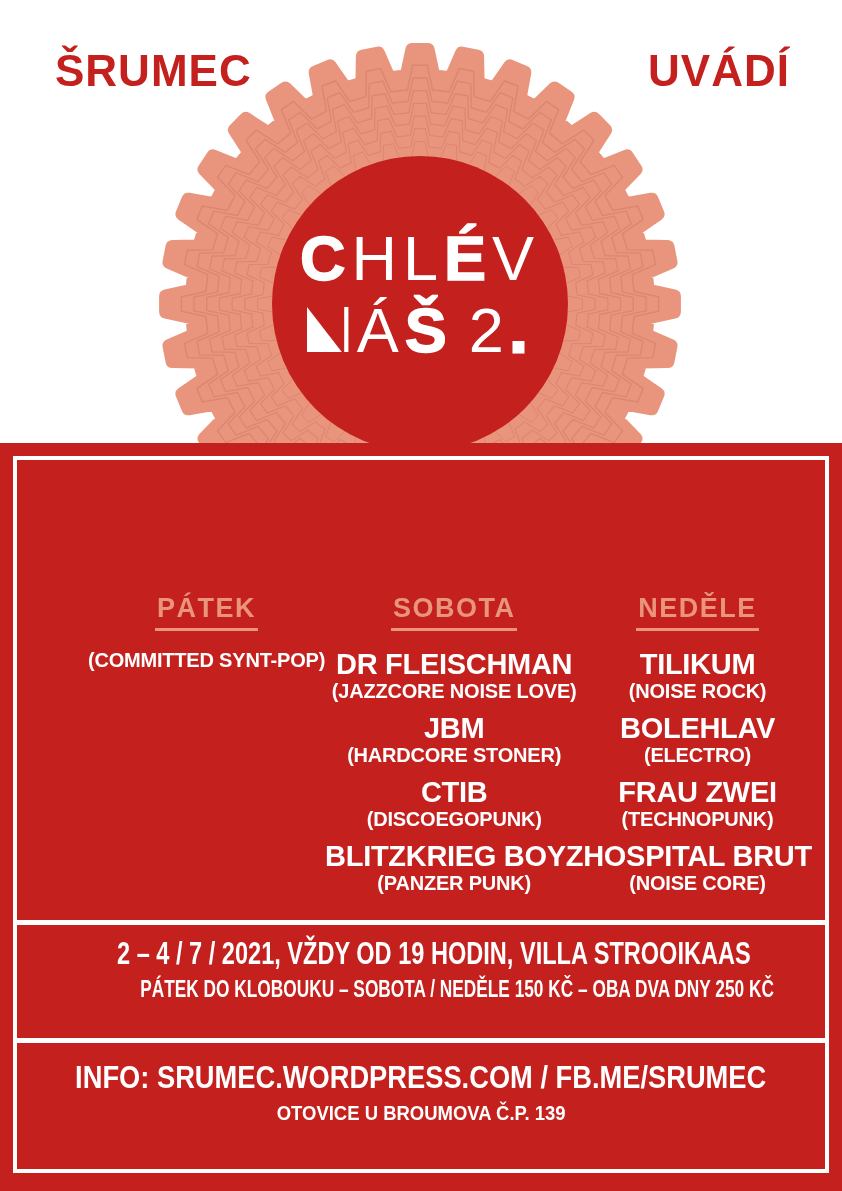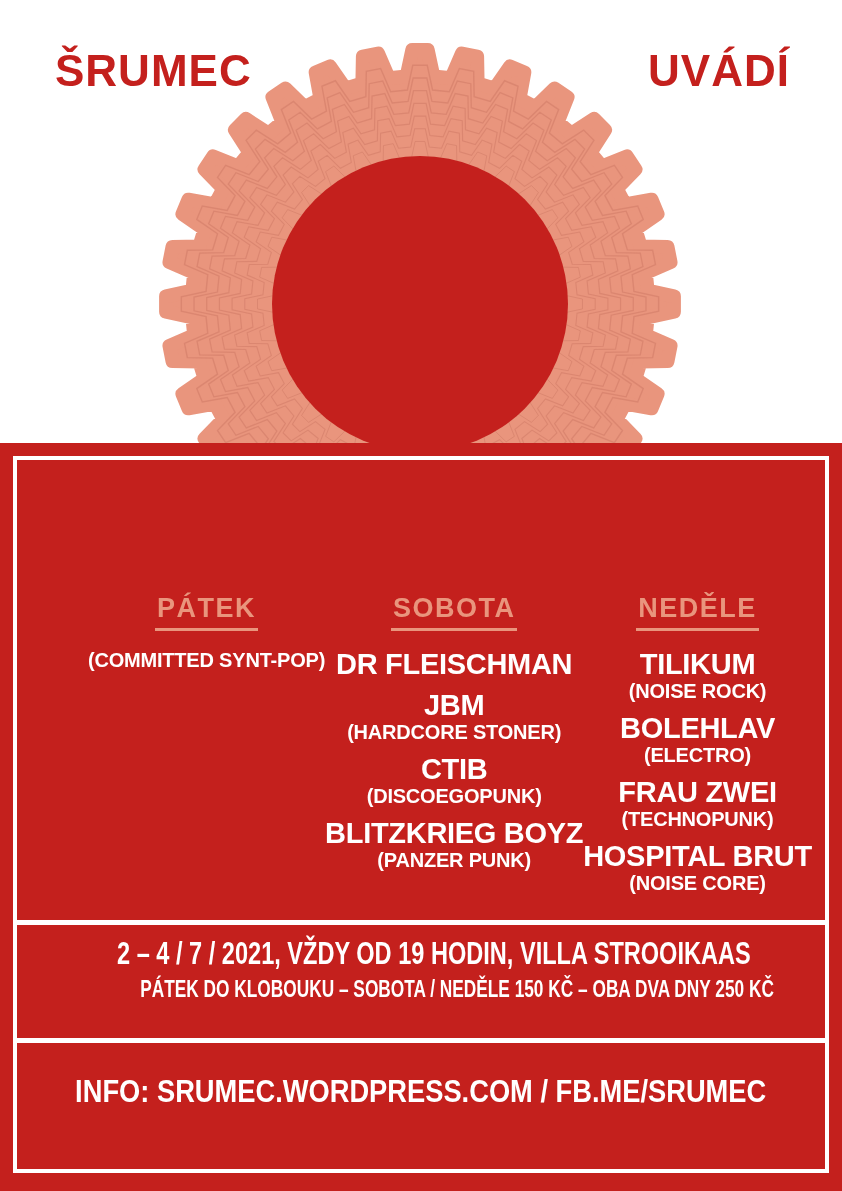--- a/index.html
+++ b/index.html
@@ -87,39 +87,48 @@
         <polygon class="contour" points="-13.4,-215.6 -7.7,-241.9 7.7,-241.9 13.4,-215.6 31.2,-213.8 41.9,-238.5 57.1,-235.5 57.6,-208.6 74.7,-203.4 90.0,-225.5 104.3,-219.6 99.5,-193.1 115.3,-184.7 134.6,-203.4 147.5,-194.8 137.6,-169.8 151.4,-158.4 174.1,-173.0 185.0,-162.1 170.4,-139.4 181.8,-125.6 206.8,-135.5 215.4,-122.6 196.7,-103.3 205.1,-87.5 231.6,-92.3 237.5,-78.0 215.4,-62.7 220.6,-45.6 247.5,-45.1 250.5,-29.9 225.8,-19.2 227.6,-1.4 253.9,4.3 253.9,19.7 227.6,25.4 225.8,43.2 250.5,53.9 247.5,69.1 220.6,69.6 215.4,86.7 237.5,102.0 231.6,116.3 205.1,111.5 196.7,127.3 215.4,146.6 206.8,159.5 181.8,149.6 170.4,163.4 185.0,186.1 174.1,197.0 151.4,182.4 137.6,193.8 147.5,218.8 134.6,227.4 115.3,208.7 99.5,217.1 104.3,243.6 90.0,249.5 74.7,227.4 57.6,232.6 57.1,259.5 41.9,262.5 31.2,237.8 13.4,239.6 7.7,265.9 -7.7,265.9 -13.4,239.6 -31.2,237.8 -41.9,262.5 -57.1,259.5 -57.6,232.6 -74.7,227.4 -90.0,249.5 -104.3,243.6 -99.5,217.1 -115.3,208.7 -134.6,227.4 -147.5,218.8 -137.6,193.8 -151.4,182.4 -174.1,197.0 -185.0,186.1 -170.4,163.4 -181.8,149.6 -206.8,159.5 -215.4,146.6 -196.7,127.3 -205.1,111.5 -231.6,116.3 -237.5,102.0 -215.4,86.7 -220.6,69.6 -247.5,69.1 -250.5,53.9 -225.8,43.2 -227.6,25.4 -253.9,19.7 -253.9,4.3 -227.6,-1.4 -225.8,-19.2 -250.5,-29.9 -247.5,-45.1 -220.6,-45.6 -215.4,-62.7 -237.5,-78.0 -231.6,-92.3 -205.1,-87.5 -196.7,-103.3 -215.4,-122.6 -206.8,-135.5 -181.8,-125.6 -170.4,-139.4 -185.0,-162.1 -174.1,-173.0 -151.4,-158.4 -137.6,-169.8 -147.5,-194.8 -134.6,-203.4 -115.3,-184.7 -99.5,-193.1 -104.3,-219.6 -90.0,-225.5 -74.7,-203.4 -57.6,-208.6 -57.1,-235.5 -41.9,-238.5 -31.2,-213.8" transform="translate(0 1.3) scale(0.890)"></polygon>
         <polygon class="contour" points="-13.4,-215.6 -7.7,-241.9 7.7,-241.9 13.4,-215.6 31.2,-213.8 41.9,-238.5 57.1,-235.5 57.6,-208.6 74.7,-203.4 90.0,-225.5 104.3,-219.6 99.5,-193.1 115.3,-184.7 134.6,-203.4 147.5,-194.8 137.6,-169.8 151.4,-158.4 174.1,-173.0 185.0,-162.1 170.4,-139.4 181.8,-125.6 206.8,-135.5 215.4,-122.6 196.7,-103.3 205.1,-87.5 231.6,-92.3 237.5,-78.0 215.4,-62.7 220.6,-45.6 247.5,-45.1 250.5,-29.9 225.8,-19.2 227.6,-1.4 253.9,4.3 253.9,19.7 227.6,25.4 225.8,43.2 250.5,53.9 247.5,69.1 220.6,69.6 215.4,86.7 237.5,102.0 231.6,116.3 205.1,111.5 196.7,127.3 215.4,146.6 206.8,159.5 181.8,149.6 170.4,163.4 185.0,186.1 174.1,197.0 151.4,182.4 137.6,193.8 147.5,218.8 134.6,227.4 115.3,208.7 99.5,217.1 104.3,243.6 90.0,249.5 74.7,227.4 57.6,232.6 57.1,259.5 41.9,262.5 31.2,237.8 13.4,239.6 7.7,265.9 -7.7,265.9 -13.4,239.6 -31.2,237.8 -41.9,262.5 -57.1,259.5 -57.6,232.6 -74.7,227.4 -90.0,249.5 -104.3,243.6 -99.5,217.1 -115.3,208.7 -134.6,227.4 -147.5,218.8 -137.6,193.8 -151.4,182.4 -174.1,197.0 -185.0,186.1 -170.4,163.4 -181.8,149.6 -206.8,159.5 -215.4,146.6 -196.7,127.3 -205.1,111.5 -231.6,116.3 -237.5,102.0 -215.4,86.7 -220.6,69.6 -247.5,69.1 -250.5,53.9 -225.8,43.2 -227.6,25.4 -253.9,19.7 -253.9,4.3 -227.6,-1.4 -225.8,-19.2 -250.5,-29.9 -247.5,-45.1 -220.6,-45.6 -215.4,-62.7 -237.5,-78.0 -231.6,-92.3 -205.1,-87.5 -196.7,-103.3 -215.4,-122.6 -206.8,-135.5 -181.8,-125.6 -170.4,-139.4 -185.0,-162.1 -174.1,-173.0 -151.4,-158.4 -137.6,-169.8 -147.5,-194.8 -134.6,-203.4 -115.3,-184.7 -99.5,-193.1 -104.3,-219.6 -90.0,-225.5 -74.7,-203.4 -57.6,-208.6 -57.1,-235.5 -41.9,-238.5 -31.2,-213.8" transform="translate(0 1.9) scale(0.840)"></polygon>
         <polygon class="contour" points="-13.4,-215.6 -7.7,-241.9 7.7,-241.9 13.4,-215.6 31.2,-213.8 41.9,-238.5 57.1,-235.5 57.6,-208.6 74.7,-203.4 90.0,-225.5 104.3,-219.6 99.5,-193.1 115.3,-184.7 134.6,-203.4 147.5,-194.8 137.6,-169.8 151.4,-158.4 174.1,-173.0 185.0,-162.1 170.4,-139.4 181.8,-125.6 206.8,-135.5 215.4,-122.6 196.7,-103.3 205.1,-87.5 231.6,-92.3 237.5,-78.0 215.4,-62.7 220.6,-45.6 247.5,-45.1 250.5,-29.9 225.8,-19.2 227.6,-1.4 253.9,4.3 253.9,19.7 227.6,25.4 225.8,43.2 250.5,53.9 247.5,69.1 220.6,69.6 215.4,86.7 237.5,102.0 231.6,116.3 205.1,111.5 196.7,127.3 215.4,146.6 206.8,159.5 181.8,149.6 170.4,163.4 185.0,186.1 174.1,197.0 151.4,182.4 137.6,193.8 147.5,218.8 134.6,227.4 115.3,208.7 99.5,217.1 104.3,243.6 90.0,249.5 74.7,227.4 57.6,232.6 57.1,259.5 41.9,262.5 31.2,237.8 13.4,239.6 7.7,265.9 -7.7,265.9 -13.4,239.6 -31.2,237.8 -41.9,262.5 -57.1,259.5 -57.6,232.6 -74.7,227.4 -90.0,249.5 -104.3,243.6 -99.5,217.1 -115.3,208.7 -134.6,227.4 -147.5,218.8 -137.6,193.8 -151.4,182.4 -174.1,197.0 -185.0,186.1 -170.4,163.4 -181.8,149.6 -206.8,159.5 -215.4,146.6 -196.7,127.3 -205.1,111.5 -231.6,116.3 -237.5,102.0 -215.4,86.7 -220.6,69.6 -247.5,69.1 -250.5,53.9 -225.8,43.2 -227.6,25.4 -253.9,19.7 -253.9,4.3 -227.6,-1.4 -225.8,-19.2 -250.5,-29.9 -247.5,-45.1 -220.6,-45.6 -215.4,-62.7 -237.5,-78.0 -231.6,-92.3 -205.1,-87.5 -196.7,-103.3 -215.4,-122.6 -206.8,-135.5 -181.8,-125.6 -170.4,-139.4 -185.0,-162.1 -174.1,-173.0 -151.4,-158.4 -137.6,-169.8 -147.5,-194.8 -134.6,-203.4 -115.3,-184.7 -99.5,-193.1 -104.3,-219.6 -90.0,-225.5 -74.7,-203.4 -57.6,-208.6 -57.1,-235.5 -41.9,-238.5 -31.2,-213.8" transform="translate(0 2.5) scale(0.790)"></polygon>
         <polygon class="contour" points="-13.4,-215.6 -7.7,-241.9 7.7,-241.9 13.4,-215.6 31.2,-213.8 41.9,-238.5 57.1,-235.5 57.6,-208.6 74.7,-203.4 90.0,-225.5 104.3,-219.6 99.5,-193.1 115.3,-184.7 134.6,-203.4 147.5,-194.8 137.6,-169.8 151.4,-158.4 174.1,-173.0 185.0,-162.1 170.4,-139.4 181.8,-125.6 206.8,-135.5 215.4,-122.6 196.7,-103.3 205.1,-87.5 231.6,-92.3 237.5,-78.0 215.4,-62.7 220.6,-45.6 247.5,-45.1 250.5,-29.9 225.8,-19.2 227.6,-1.4 253.9,4.3 253.9,19.7 227.6,25.4 225.8,43.2 250.5,53.9 247.5,69.1 220.6,69.6 215.4,86.7 237.5,102.0 231.6,116.3 205.1,111.5 196.7,127.3 215.4,146.6 206.8,159.5 181.8,149.6 170.4,163.4 185.0,186.1 174.1,197.0 151.4,182.4 137.6,193.8 147.5,218.8 134.6,227.4 115.3,208.7 99.5,217.1 104.3,243.6 90.0,249.5 74.7,227.4 57.6,232.6 57.1,259.5 41.9,262.5 31.2,237.8 13.4,239.6 7.7,265.9 -7.7,265.9 -13.4,239.6 -31.2,237.8 -41.9,262.5 -57.1,259.5 -57.6,232.6 -74.7,227.4 -90.0,249.5 -104.3,243.6 -99.5,217.1 -115.3,208.7 -134.6,227.4 -147.5,218.8 -137.6,193.8 -151.4,182.4 -174.1,197.0 -185.0,186.1 -170.4,163.4 -181.8,149.6 -206.8,159.5 -215.4,146.6 -196.7,127.3 -205.1,111.5 -231.6,116.3 -237.5,102.0 -215.4,86.7 -220.6,69.6 -247.5,69.1 -250.5,53.9 -225.8,43.2 -227.6,25.4 -253.9,19.7 -253.9,4.3 -227.6,-1.4 -225.8,-19.2 -250.5,-29.9 -247.5,-45.1 -220.6,-45.6 -215.4,-62.7 -237.5,-78.0 -231.6,-92.3 -205.1,-87.5 -196.7,-103.3 -215.4,-122.6 -206.8,-135.5 -181.8,-125.6 -170.4,-139.4 -185.0,-162.1 -174.1,-173.0 -151.4,-158.4 -137.6,-169.8 -147.5,-194.8 -134.6,-203.4 -115.3,-184.7 -99.5,-193.1 -104.3,-219.6 -90.0,-225.5 -74.7,-203.4 -57.6,-208.6 -57.1,-235.5 -41.9,-238.5 -31.2,-213.8" transform="translate(0 3.1) scale(0.740)"></polygon>
         <polygon class="contour" points="-13.4,-215.6 -7.7,-241.9 7.7,-241.9 13.4,-215.6 31.2,-213.8 41.9,-238.5 57.1,-235.5 57.6,-208.6 74.7,-203.4 90.0,-225.5 104.3,-219.6 99.5,-193.1 115.3,-184.7 134.6,-203.4 147.5,-194.8 137.6,-169.8 151.4,-158.4 174.1,-173.0 185.0,-162.1 170.4,-139.4 181.8,-125.6 206.8,-135.5 215.4,-122.6 196.7,-103.3 205.1,-87.5 231.6,-92.3 237.5,-78.0 215.4,-62.7 220.6,-45.6 247.5,-45.1 250.5,-29.9 225.8,-19.2 227.6,-1.4 253.9,4.3 253.9,19.7 227.6,25.4 225.8,43.2 250.5,53.9 247.5,69.1 220.6,69.6 215.4,86.7 237.5,102.0 231.6,116.3 205.1,111.5 196.7,127.3 215.4,146.6 206.8,159.5 181.8,149.6 170.4,163.4 185.0,186.1 174.1,197.0 151.4,182.4 137.6,193.8 147.5,218.8 134.6,227.4 115.3,208.7 99.5,217.1 104.3,243.6 90.0,249.5 74.7,227.4 57.6,232.6 57.1,259.5 41.9,262.5 31.2,237.8 13.4,239.6 7.7,265.9 -7.7,265.9 -13.4,239.6 -31.2,237.8 -41.9,262.5 -57.1,259.5 -57.6,232.6 -74.7,227.4 -90.0,249.5 -104.3,243.6 -99.5,217.1 -115.3,208.7 -134.6,227.4 -147.5,218.8 -137.6,193.8 -151.4,182.4 -174.1,197.0 -185.0,186.1 -170.4,163.4 -181.8,149.6 -206.8,159.5 -215.4,146.6 -196.7,127.3 -205.1,111.5 -231.6,116.3 -237.5,102.0 -215.4,86.7 -220.6,69.6 -247.5,69.1 -250.5,53.9 -225.8,43.2 -227.6,25.4 -253.9,19.7 -253.9,4.3 -227.6,-1.4 -225.8,-19.2 -250.5,-29.9 -247.5,-45.1 -220.6,-45.6 -215.4,-62.7 -237.5,-78.0 -231.6,-92.3 -205.1,-87.5 -196.7,-103.3 -215.4,-122.6 -206.8,-135.5 -181.8,-125.6 -170.4,-139.4 -185.0,-162.1 -174.1,-173.0 -151.4,-158.4 -137.6,-169.8 -147.5,-194.8 -134.6,-203.4 -115.3,-184.7 -99.5,-193.1 -104.3,-219.6 -90.0,-225.5 -74.7,-203.4 -57.6,-208.6 -57.1,-235.5 -41.9,-238.5 -31.2,-213.8" transform="translate(0 3.7) scale(0.690)"></polygon>
         <polygon class="contour" points="-13.4,-215.6 -7.7,-241.9 7.7,-241.9 13.4,-215.6 31.2,-213.8 41.9,-238.5 57.1,-235.5 57.6,-208.6 74.7,-203.4 90.0,-225.5 104.3,-219.6 99.5,-193.1 115.3,-184.7 134.6,-203.4 147.5,-194.8 137.6,-169.8 151.4,-158.4 174.1,-173.0 185.0,-162.1 170.4,-139.4 181.8,-125.6 206.8,-135.5 215.4,-122.6 196.7,-103.3 205.1,-87.5 231.6,-92.3 237.5,-78.0 215.4,-62.7 220.6,-45.6 247.5,-45.1 250.5,-29.9 225.8,-19.2 227.6,-1.4 253.9,4.3 253.9,19.7 227.6,25.4 225.8,43.2 250.5,53.9 247.5,69.1 220.6,69.6 215.4,86.7 237.5,102.0 231.6,116.3 205.1,111.5 196.7,127.3 215.4,146.6 206.8,159.5 181.8,149.6 170.4,163.4 185.0,186.1 174.1,197.0 151.4,182.4 137.6,193.8 147.5,218.8 134.6,227.4 115.3,208.7 99.5,217.1 104.3,243.6 90.0,249.5 74.7,227.4 57.6,232.6 57.1,259.5 41.9,262.5 31.2,237.8 13.4,239.6 7.7,265.9 -7.7,265.9 -13.4,239.6 -31.2,237.8 -41.9,262.5 -57.1,259.5 -57.6,232.6 -74.7,227.4 -90.0,249.5 -104.3,243.6 -99.5,217.1 -115.3,208.7 -134.6,227.4 -147.5,218.8 -137.6,193.8 -151.4,182.4 -174.1,197.0 -185.0,186.1 -170.4,163.4 -181.8,149.6 -206.8,159.5 -215.4,146.6 -196.7,127.3 -205.1,111.5 -231.6,116.3 -237.5,102.0 -215.4,86.7 -220.6,69.6 -247.5,69.1 -250.5,53.9 -225.8,43.2 -227.6,25.4 -253.9,19.7 -253.9,4.3 -227.6,-1.4 -225.8,-19.2 -250.5,-29.9 -247.5,-45.1 -220.6,-45.6 -215.4,-62.7 -237.5,-78.0 -231.6,-92.3 -205.1,-87.5 -196.7,-103.3 -215.4,-122.6 -206.8,-135.5 -181.8,-125.6 -170.4,-139.4 -185.0,-162.1 -174.1,-173.0 -151.4,-158.4 -137.6,-169.8 -147.5,-194.8 -134.6,-203.4 -115.3,-184.7 -99.5,-193.1 -104.3,-219.6 -90.0,-225.5 -74.7,-203.4 -57.6,-208.6 -57.1,-235.5 -41.9,-238.5 -31.2,-213.8" transform="translate(0 4.3) scale(0.640)"></polygon>
       </g>
     <circle class="logo-circle" cx="0" cy="12" r="148"></circle>
   </svg>
 
+  <div class="logo-text">
+    <div class="logo-line"><span class="b">C</span><span class="l">HL</span><span class="b">É</span><span class="l">V</span></div>
+    <div class="logo-line"><svg class="n-shape" viewBox="0 0 70 75">
+          <title>N</title>
+          <polygon points="0,0 58,75 0,75"></polygon>
+          <rect x="62" y="0" width="7" height="75"></rect>
+        </svg><span class="l">Á</span><span class="b">Š</span><span class="l sp">2</span><span class="b dot">.</span></div>
+  </div>
 
   <div class="red-section">
     <div class="frame"></div>
     <div class="divider d1"></div>
     <div class="divider d2"></div>
 
     <div class="lineup">
 
       <div class="col">
         <div class="day-wrap"><span class="day">PÁTEK</span></div>
         <div class="act">
           <div class="act-genre">(COMMITTED SYNT-POP)</div>
         </div>
       </div>
 
       <div class="col">
         <div class="day-wrap"><span class="day">SOBOTA</span></div>
         <div class="act">
           <div class="act-name">DR FLEISCHMAN</div>
+          <div class="act-genre">(JAZZCORE NOISE LOVE)</div>
         </div>
         <div class="act">
           <div class="act-name">JBM</div>
           <div class="act-genre">(HARDCORE STONER)</div>
         </div>
         <div class="act">
           <div class="act-name">CTIB</div>
           <div class="act-genre">(DISCOEGOPUNK)</div>
         </div>
         <div class="act">
@@ -150,16 +159,17 @@
 
     </div>
 
     <div class="panel-text details">
       <div class="d-line1"><span class="cond">2 – 4 / 7 / 2021, VŽDY OD 19 HODIN, VILLA STROOIKAAS</span></div>
       <div class="d-line2"><span class="cond2">PÁTEK DO KLOBOUKU – SOBOTA / NEDĚLE 150 KČ – OBA DVA DNY 250 KČ</span></div>
     </div>
 
     <div class="panel-text infobox">
       <div class="i-line1"><span class="cond3">INFO: SRUMEC.WORDPRESS.COM / FB.ME/SRUMEC</span></div>
+      <div class="i-line2"><span class="cond3">OTOVICE U BROUMOVA Č.P. 139</span></div>
     </div>
 
   </div>
 </div>
 
 </body></html>

